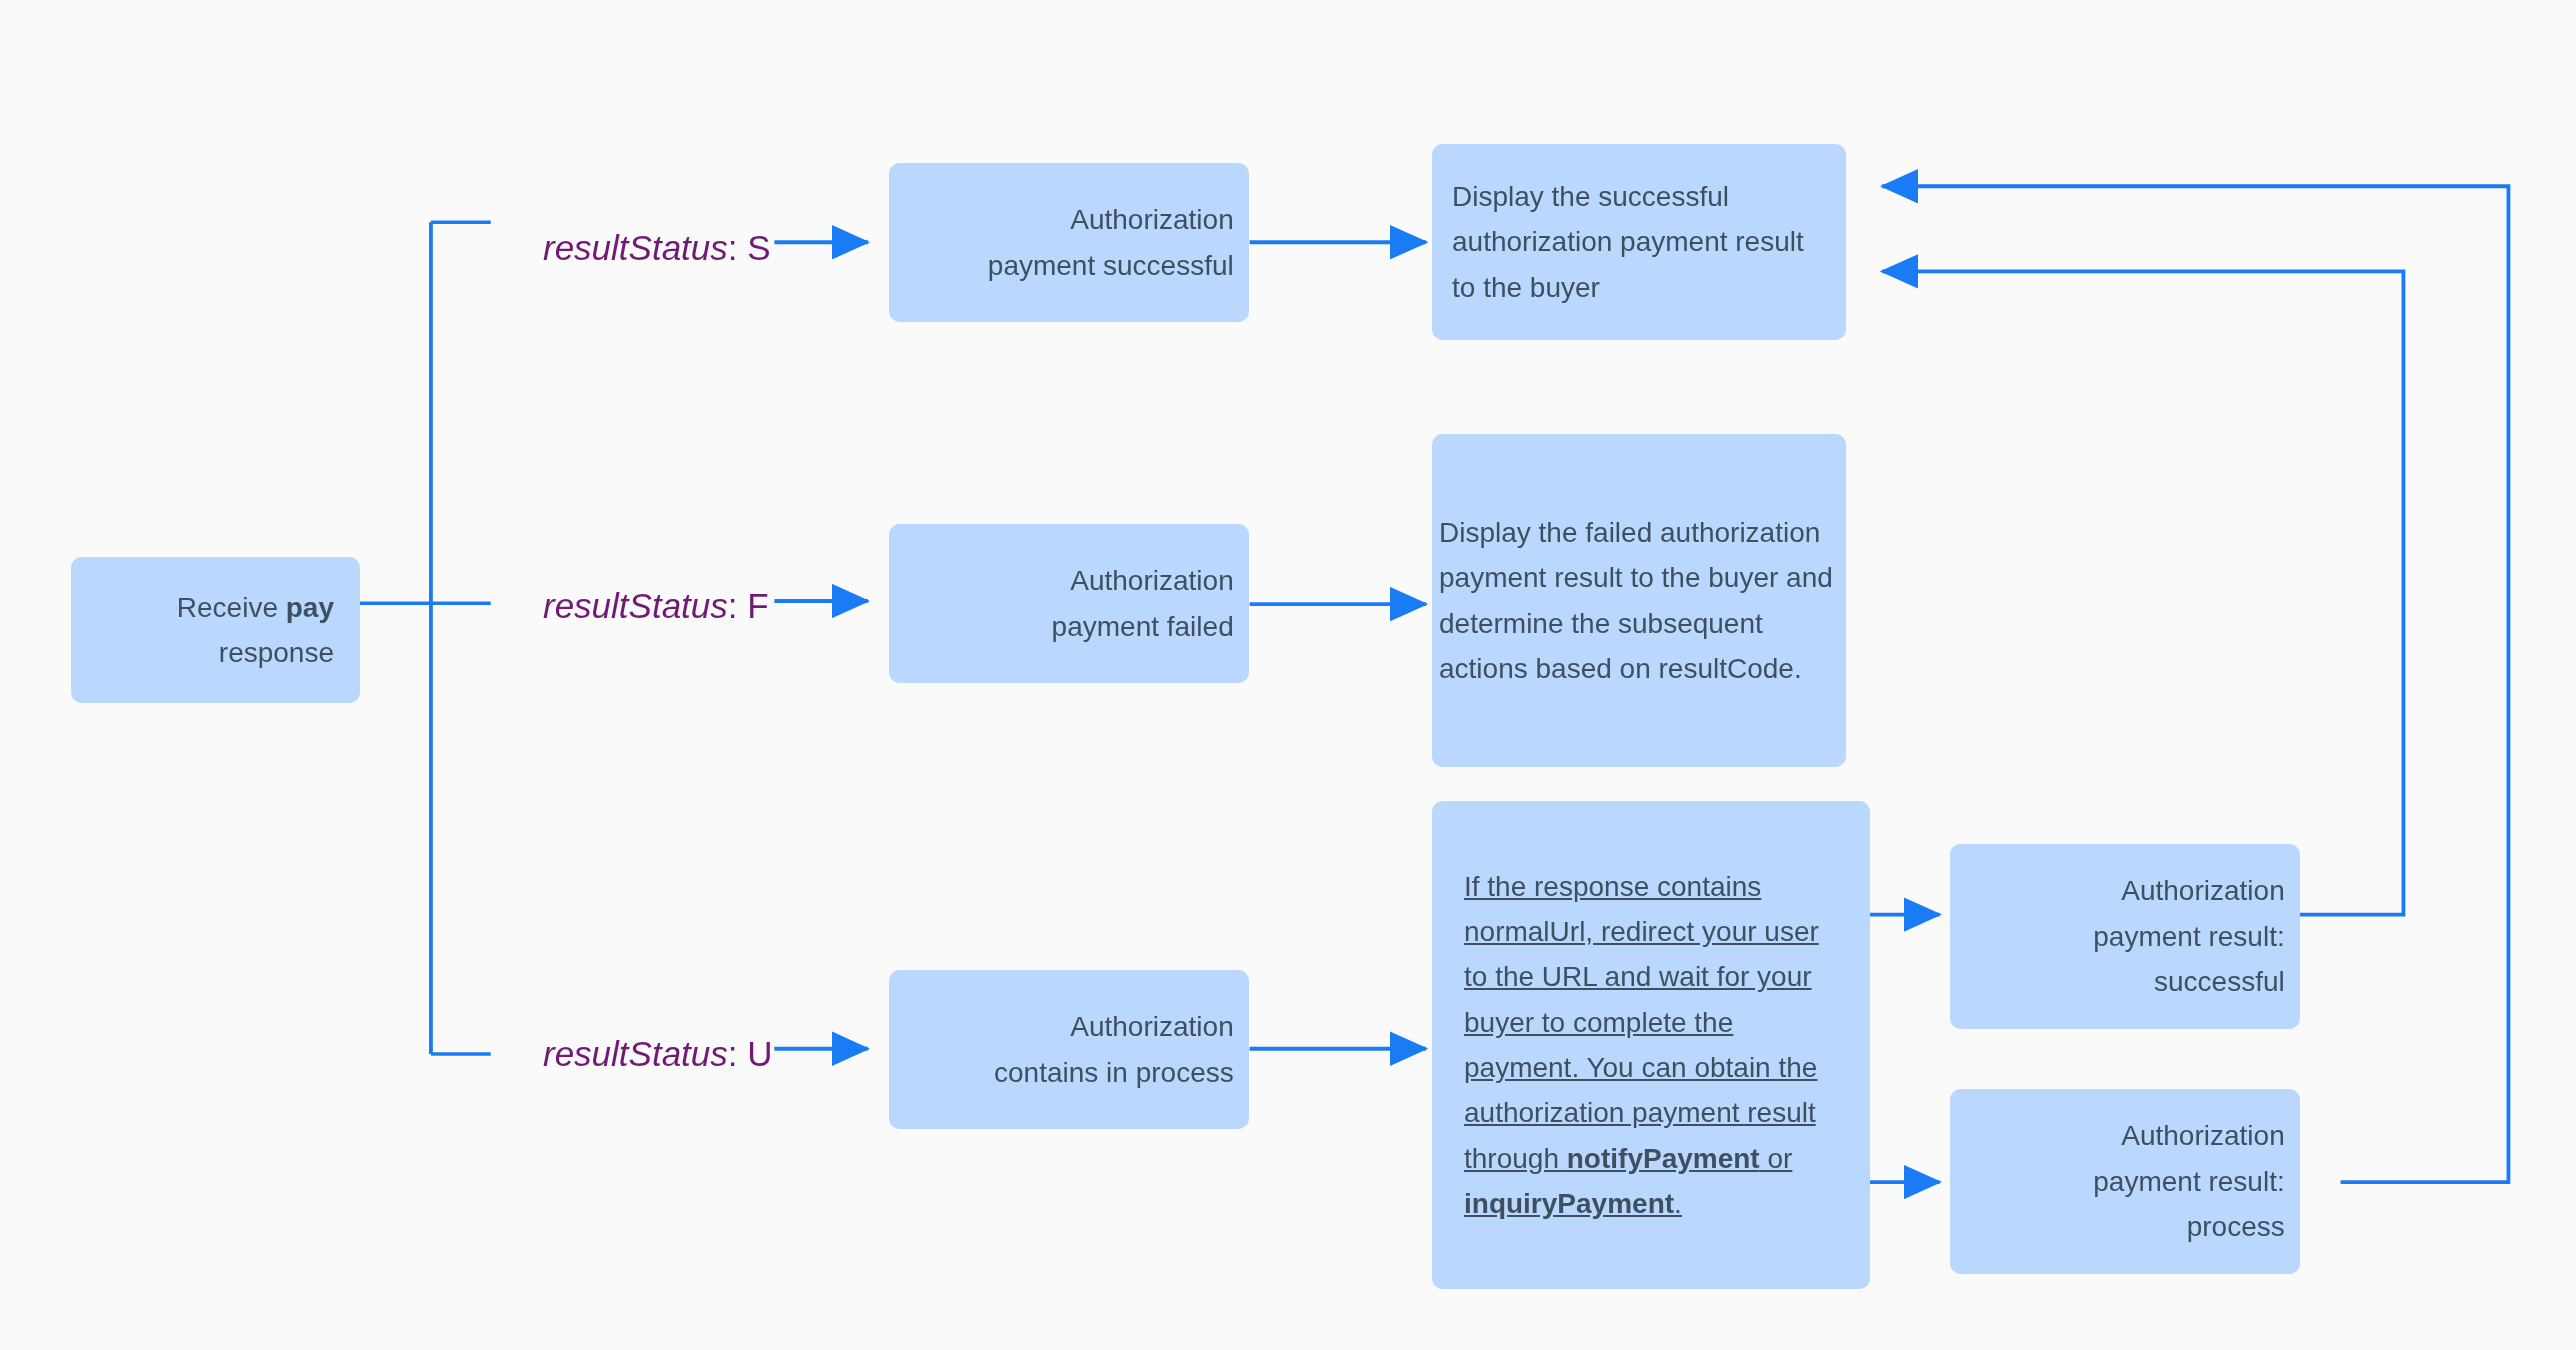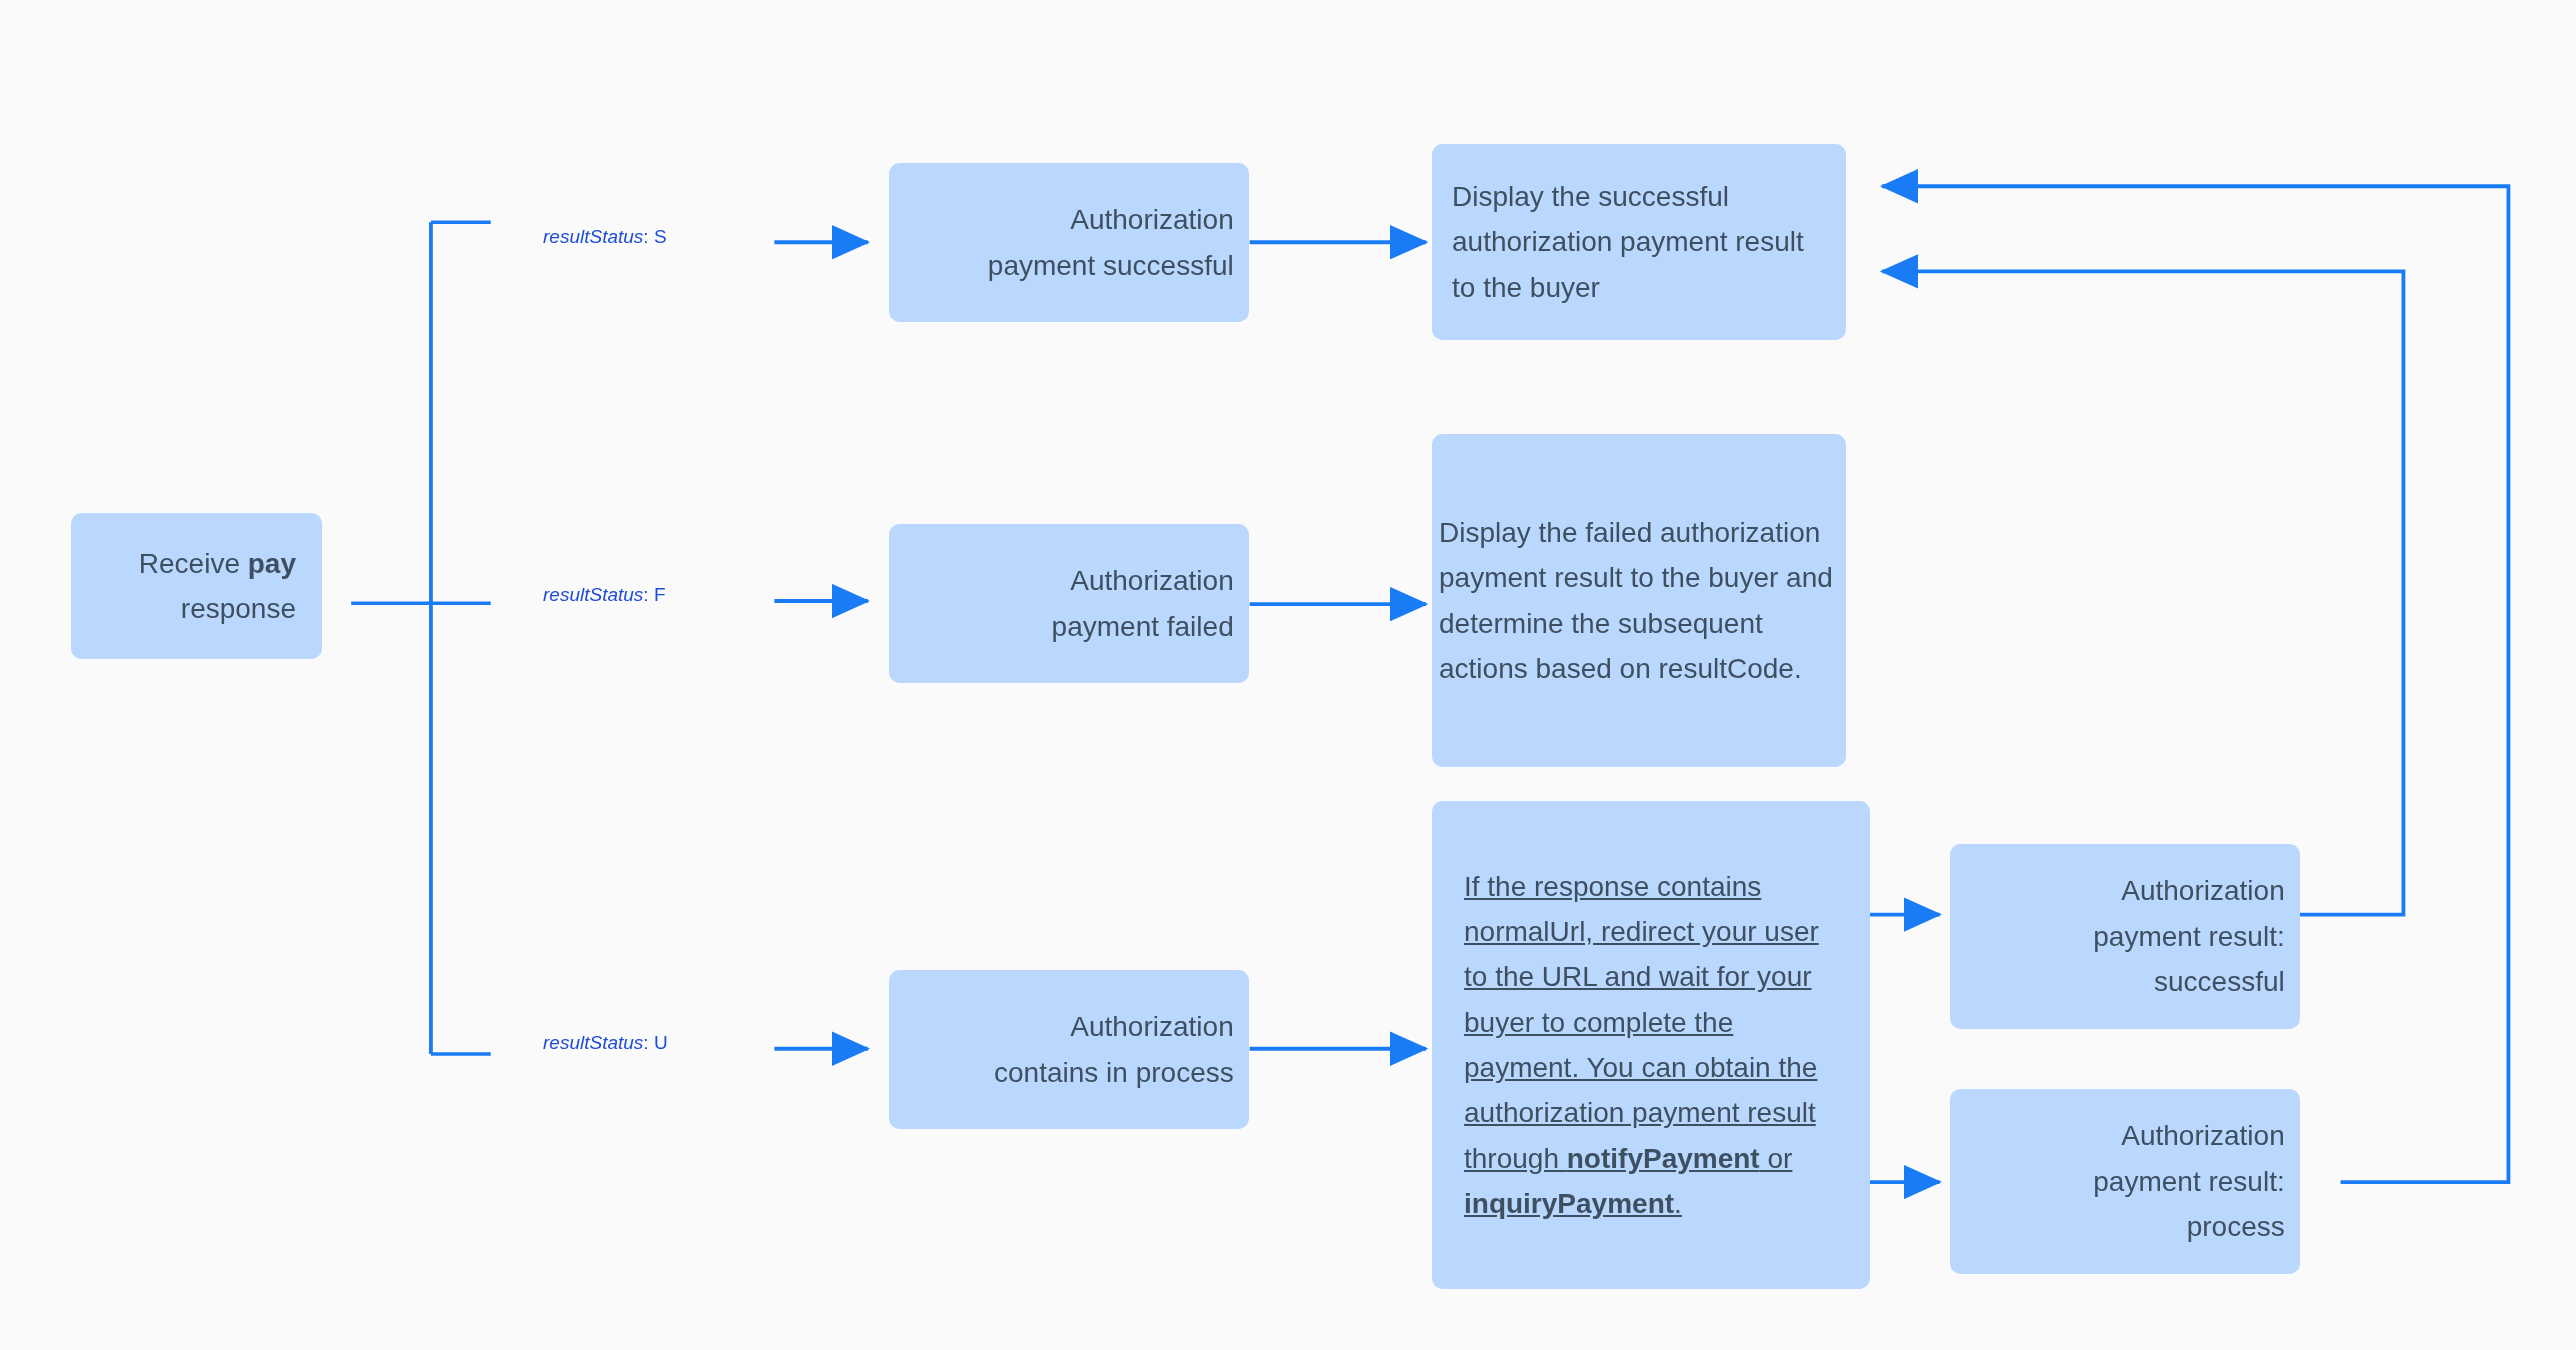--- a/index.html
+++ b/index.html
@@ -32,22 +32,22 @@
     line-height: 1.62;
     display: flex;
     align-items: center;
   }
   .node .inner { width: 100%; }
   .node.center .inner { text-align: right; }
   .node.left .inner { text-align: left; }
   .node b { font-weight: 700; }
   .edge-label {
     position: absolute;
-    color: #1d4ed8;
-    font-size: 19px;
+    color: #701a75;
+    font-size: 35px;
     line-height: 1.3;
     white-space: nowrap;
   }
   .edge-label i {
     font-style: italic;
   }
 </style>
 </head>
 <body>
 
@@ -83,21 +83,21 @@
 
       <path d="M2410,1193 L2530,1193" marker-end="url(#arrowR)" stroke-width="5"></path>
       <path d="M2410,1542 L2530,1542" marker-end="url(#arrowR)" stroke-width="5"></path>
 
       <path d="M3000,1193 L3135,1193 L3135,354 L2455,354" marker-end="url(#arrowL)" stroke-width="5"></path>
 
       <path d="M3053,1542 L3272,1542 L3272,243 L2455,243" marker-end="url(#arrowL)" stroke-width="5"></path>
     </g>
   </svg>
 
-  <div class="node center" style="left:71px; top:513px; width:251px; height:146px; padding:0 26px;">
+  <div class="node center" style="left:71px; top:557px; width:289px; height:146px; padding:0 26px;">
     <div class="inner">
       <span>Receive </span><b>pay</b><br>
       <span>response</span>
     </div>
   </div>
 
   <div class="node center" style="left:889px; top:163px; width:360px; height:159px; padding:0 15.3px;">
     <div class="inner">
       <span>Authorization</span><br>
       <span>payment successful</span>

